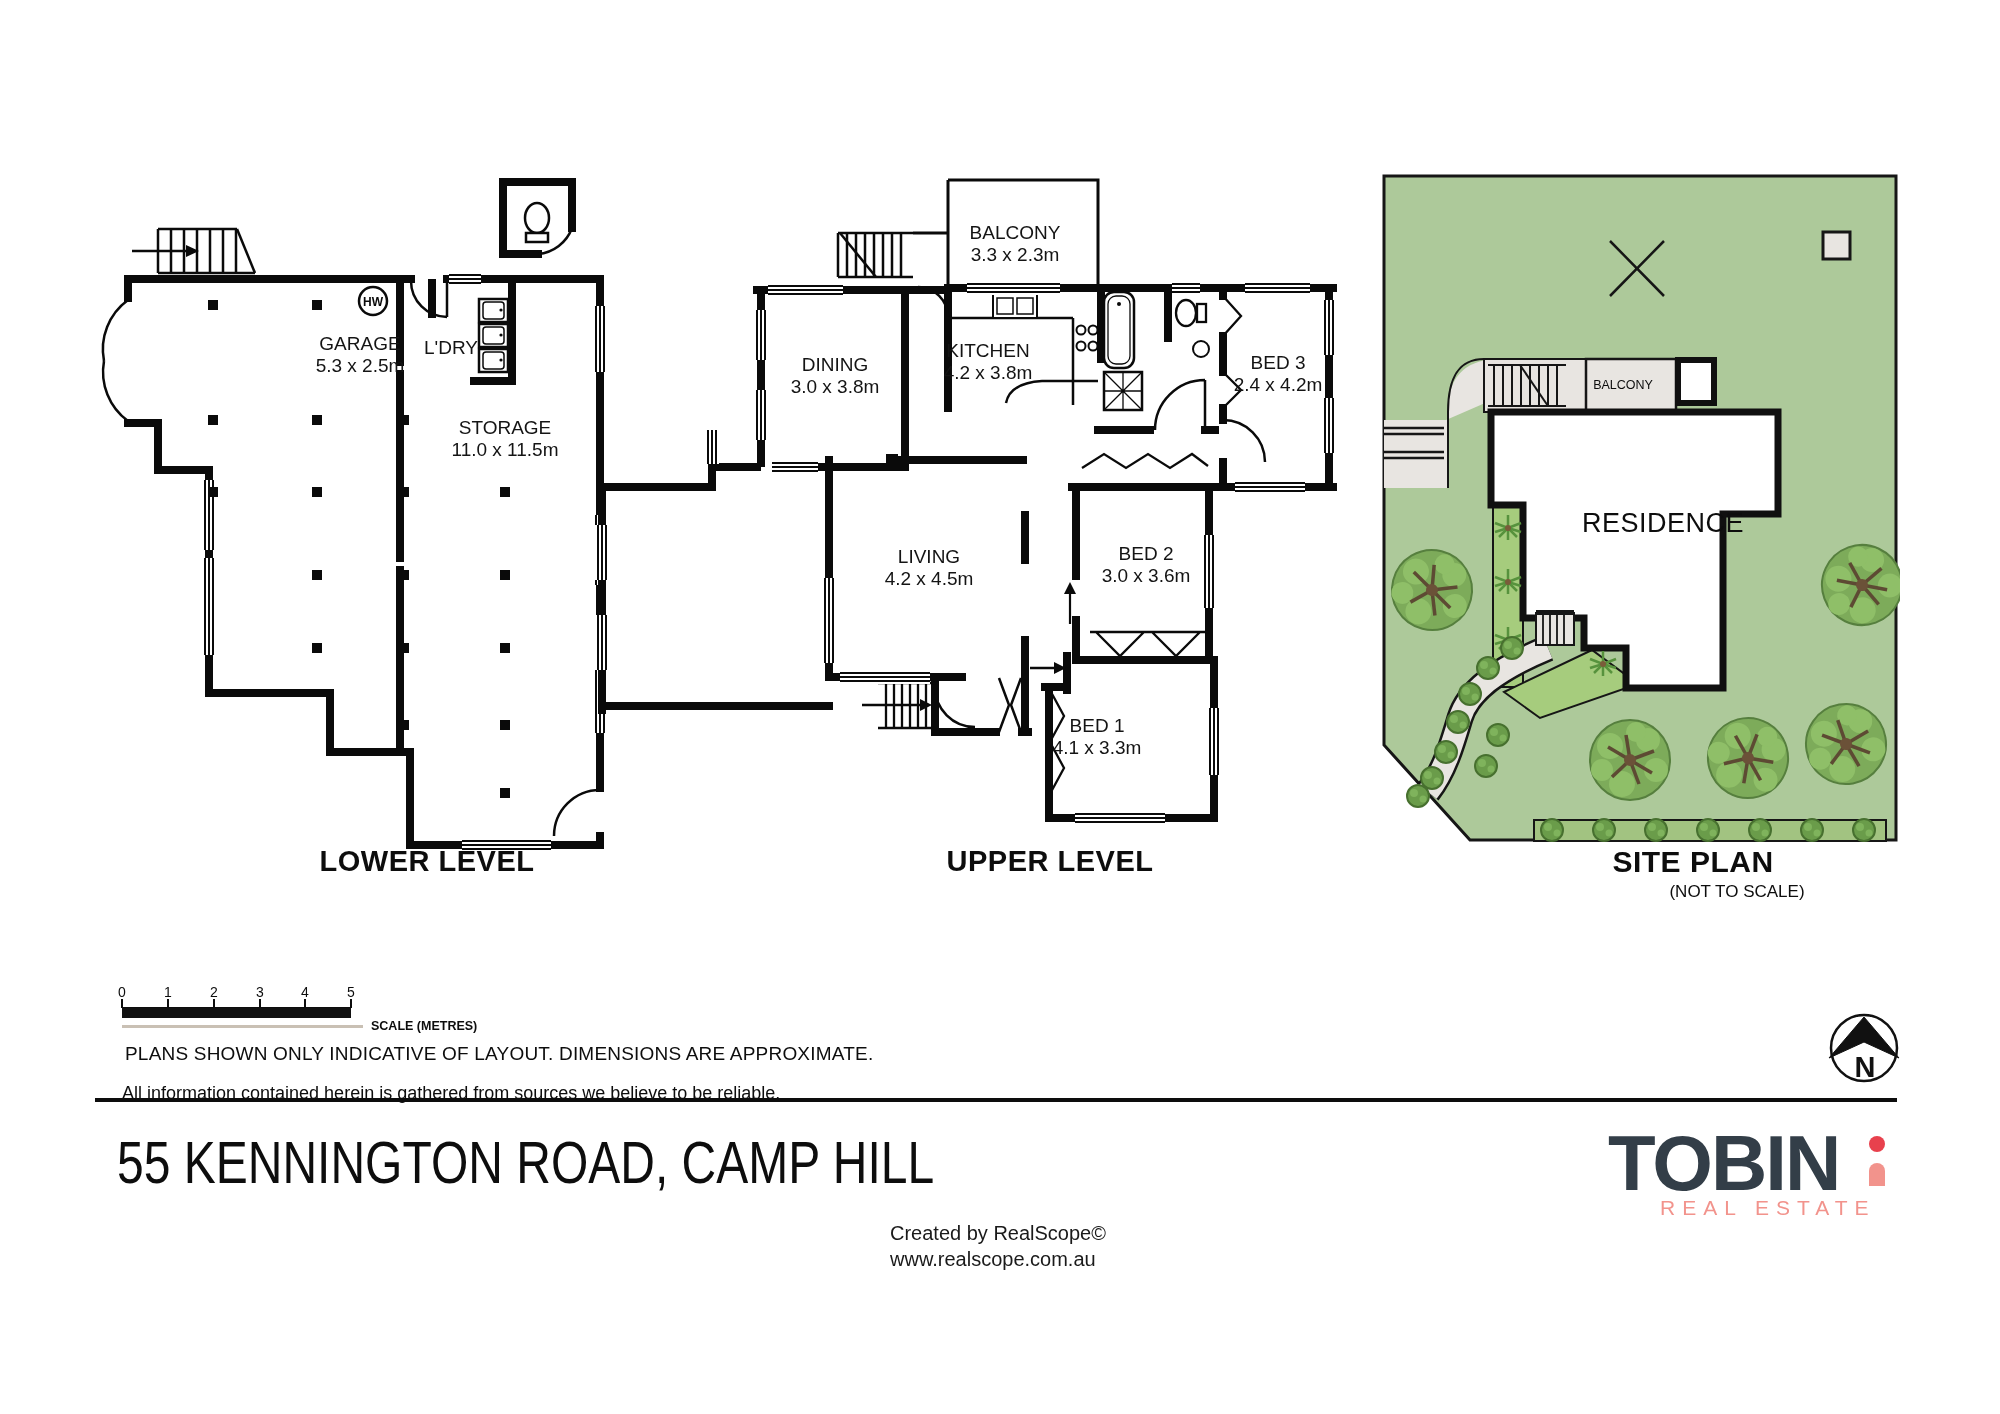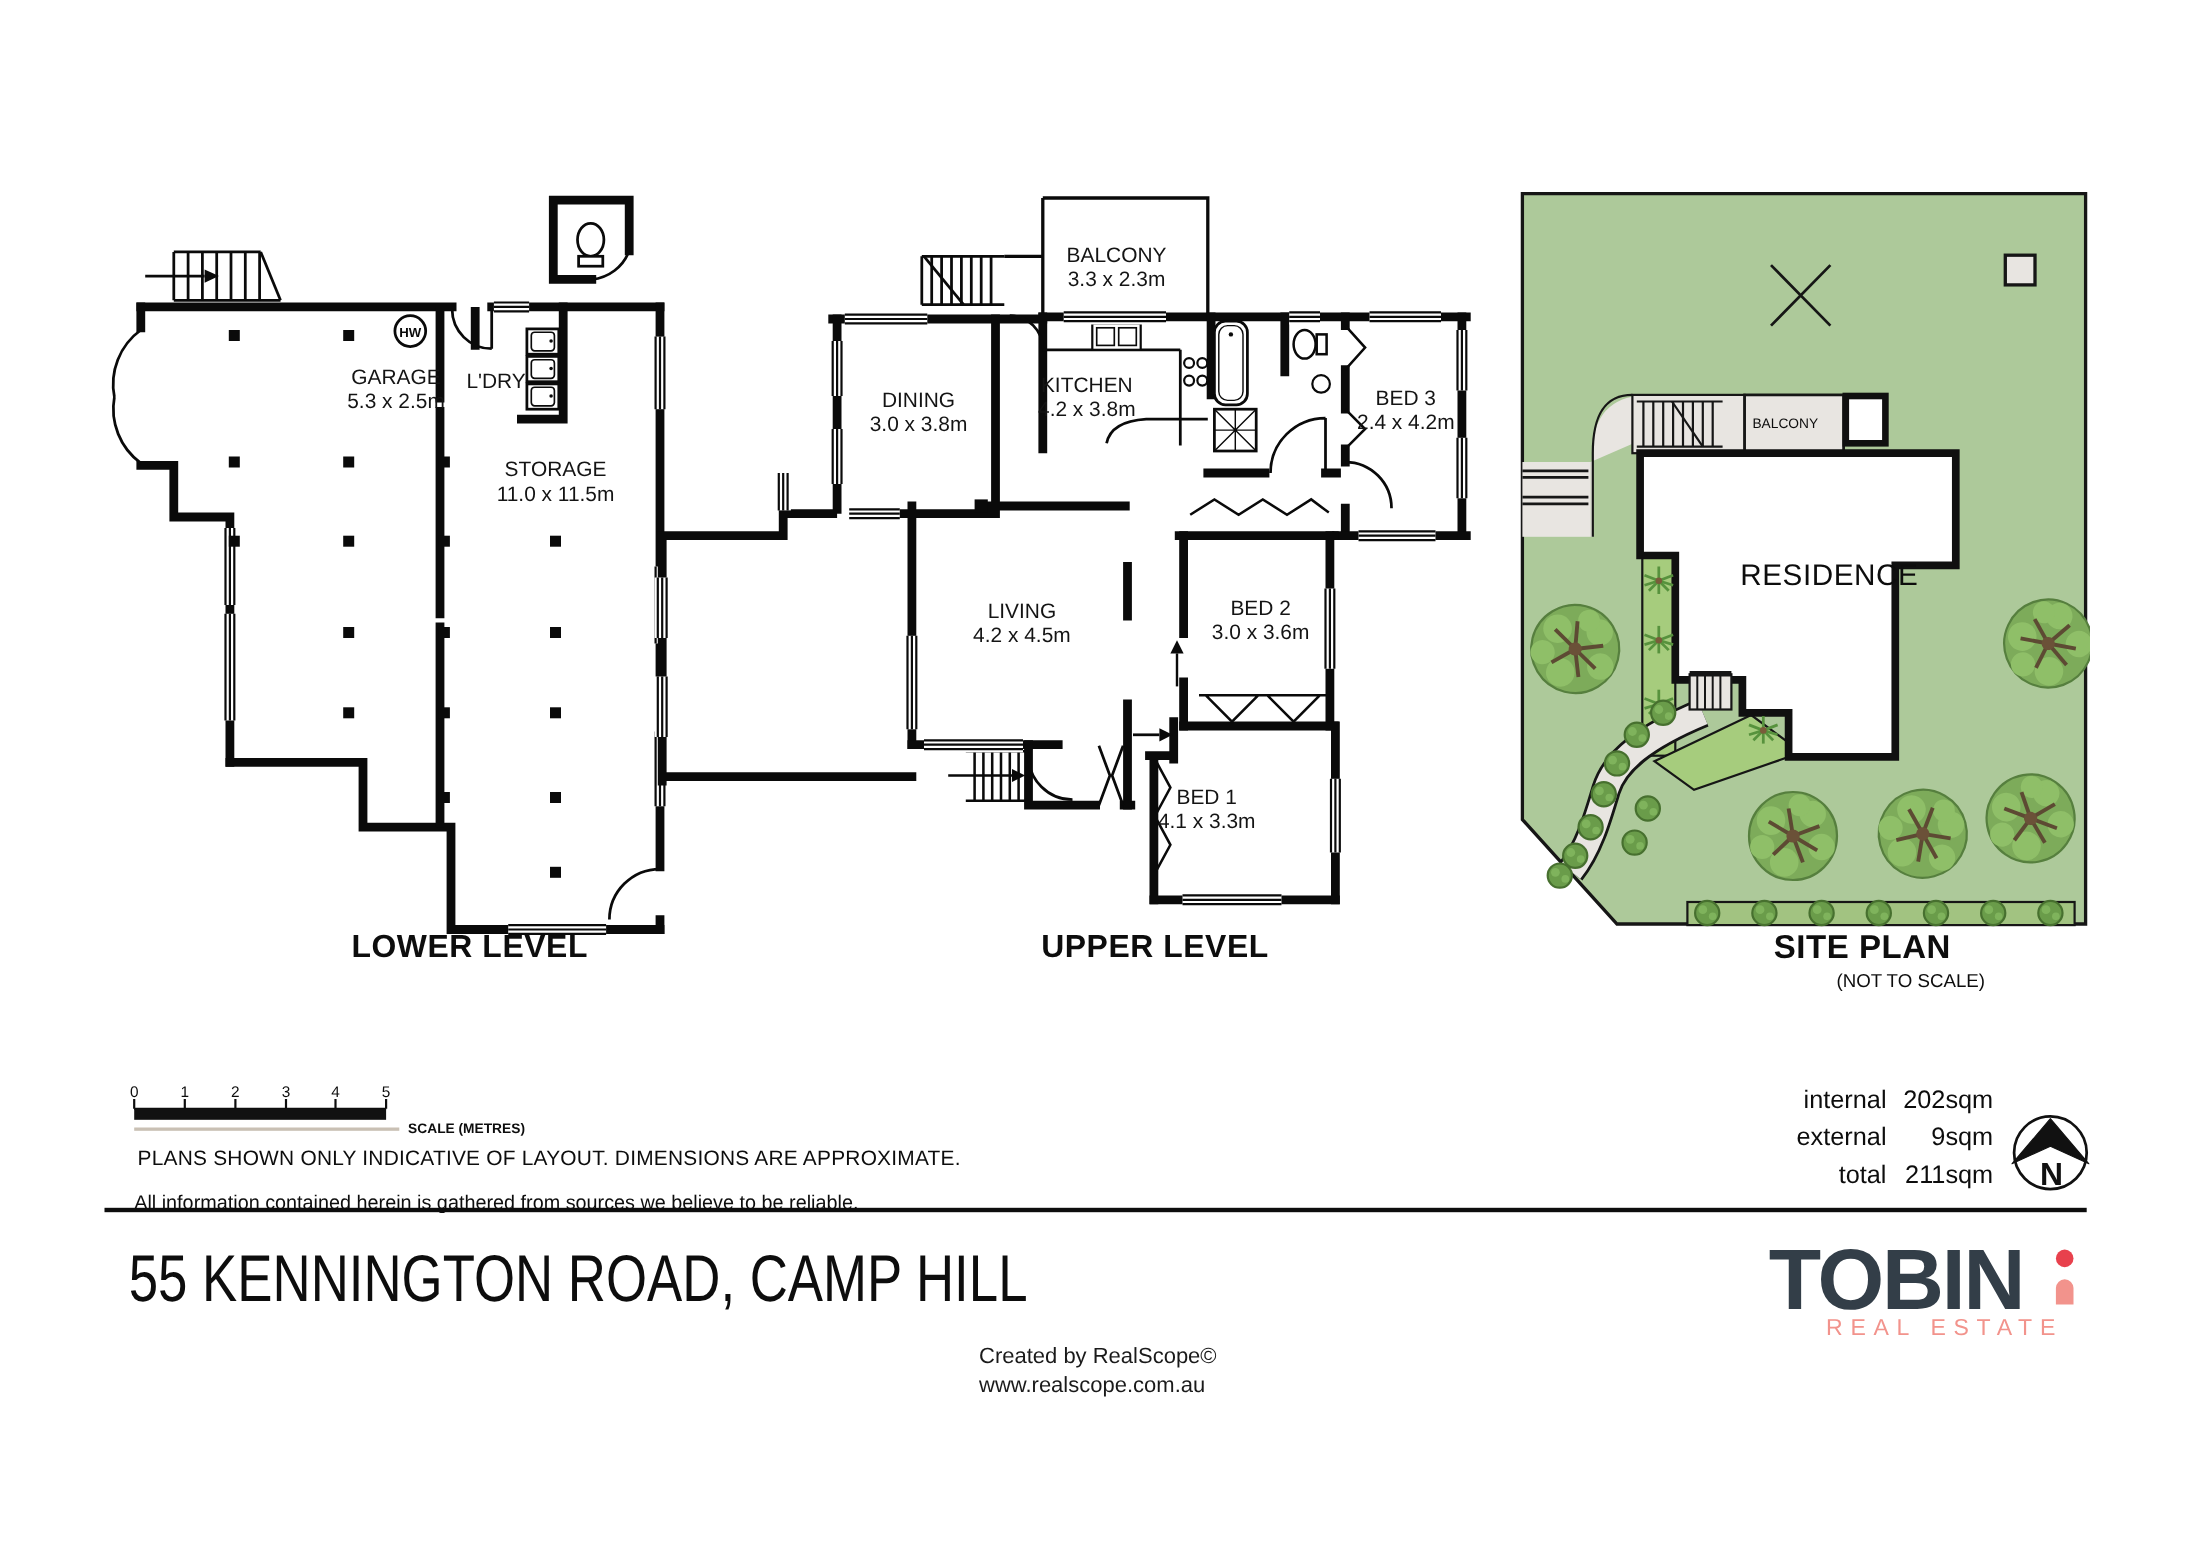--- a/index.html
+++ b/index.html
@@ -510,34 +510,20 @@
     <rect x="122" y="1008" width="229" height="10" fill="#111"></rect>
     <rect x="122" y="1025" width="241" height="3" fill="#c9c0b4"></rect>
     <text x="371" y="1030" font-family="Liberation Sans,sans-serif" font-size="12.5" font-weight="bold" fill="#0d0d0d">SCALE (METRES)</text>
   </svg>
 
   <div class="headline" style="left:125px;top:1043px">PLANS SHOWN ONLY INDICATIVE OF LAYOUT.  DIMENSIONS ARE APPROXIMATE.</div>
   <div class="fineprint" style="left:122px;top:1083px">All information contained herein is gathered from sources we believe to be reliable.</div>
 
   <div class="divider" style="left:95px;top:1098px;width:1802px;height:4px"></div>
 
-  <div class="areas">
-    <div class="area-row">
-      <span class="area-label">internal</span>
-      <span class="area-value">202sqm</span>
-    </div>
-    <div class="area-row">
-      <span class="area-label">external</span>
-      <span class="area-value">9sqm</span>
-    </div>
-    <div class="area-row">
-      <span class="area-label">total</span>
-      <span class="area-value">211sqm</span>
-    </div>
-  </div>
 
   <svg style="left:1827px;top:1011px" width="74" height="74" viewBox="0 0 74 74">
     <circle cx="37" cy="37" r="33" fill="#fff" stroke="#111" stroke-width="2.5"></circle>
     <path d="M37,6 L72,47 L37,31 L2,47 Z" fill="#111" stroke="#111" stroke-linejoin="round"></path>
     <text x="38" y="66" text-anchor="middle" font-family="Liberation Sans,sans-serif" font-size="29" font-weight="bold" fill="#111">N</text>
   </svg>
 
   <div class="address" style="left:117px;top:1128px">55 KENNINGTON ROAD, CAMP HILL</div>
   <div class="credit" style="left:890px;top:1220px">
     <div>Created by RealScope©</div>

